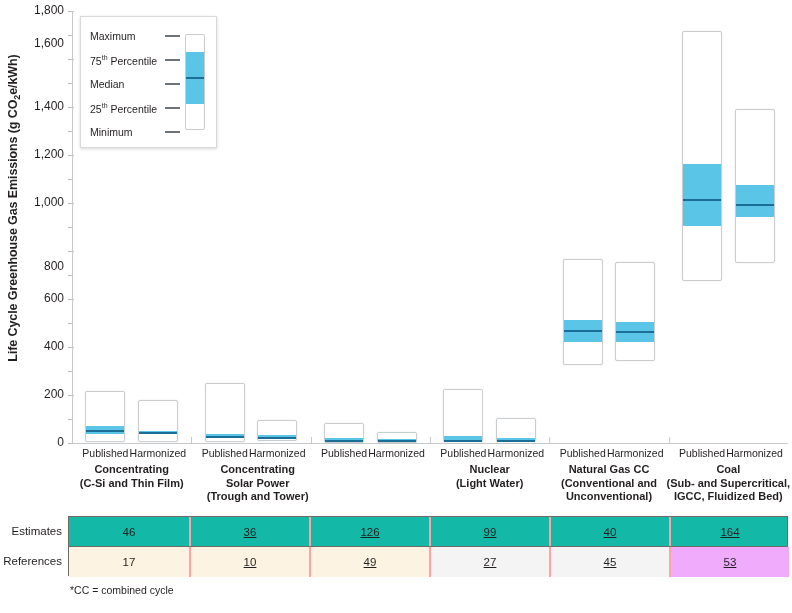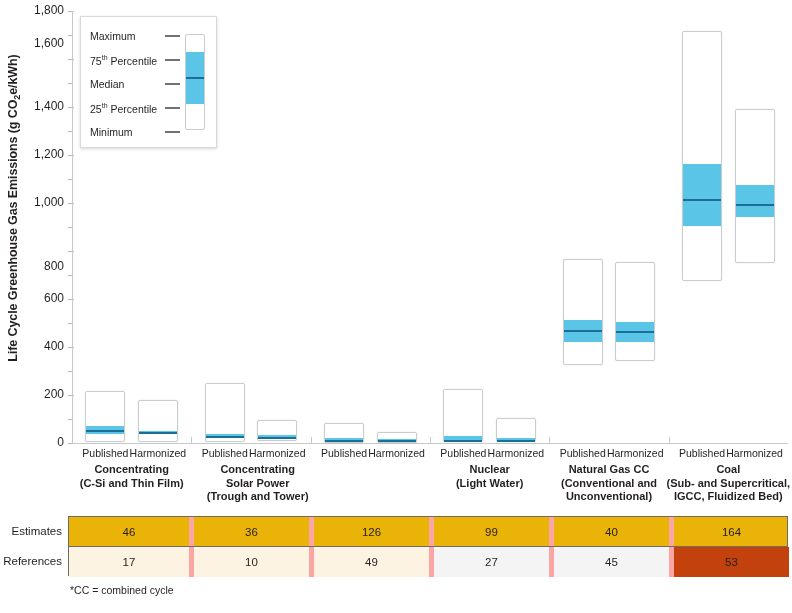--- a/index.html
+++ b/index.html
@@ -44,24 +44,24 @@
 
   
   #xlabels{position:absolute;left:0;top:447px;width:792px;height:65px;}
   .ph-lab{position:absolute;font-size:10.5px;text-align:center;color:#231f20;white-space:nowrap;}
   .grp-lab{position:absolute;font-size:11px;font-weight:700;text-align:center;color:#231f20;line-height:13.5px;}
 
   
   #table{position:absolute;left:68px;top:516px;width:720px;height:60px;
      border:1px solid #6f6c68;box-sizing:border-box;}
   .trow{position:absolute;left:0;width:100%;height:30px;box-sizing:border-box;}
-  .trow.r1{top:0;background:#eab308;border-bottom:1px solid #6f6c68;}
+  .trow.r1{top:0;background:#14b8a6;border-bottom:1px solid #6f6c68;}
   .tcell{position:absolute;top:0;height:100%;box-sizing:border-box;
      display:flex;align-items:center;justify-content:center;font-size:11.5px;color:#231f20;}
-  .tcell.sep{border-left:5px solid #fca5a5;}
+  .tcell.sep{border-left:2px solid #fca5a5;text-decoration:underline;}
   .rowhead{position:absolute;right:726px;width:120px;text-align:right;font-size:11.5px;color:#231f20;
      height:30px;display:flex;align-items:center;justify-content:flex-end;}
   #foot{position:absolute;left:70px;top:584px;font-size:10.5px;color:#231f20;}
 </style>
 </head>
 <body>
 
 <div id="root">
 
   <div id="plot">
@@ -228,21 +228,21 @@
         <div class="tcell sep" style="left: 360px; width: 120px;">99</div>
         <div class="tcell sep" style="left: 480px; width: 120px;">40</div>
         <div class="tcell sep" style="left: 600px; width: 120px;">164</div>
       </div>
     <div class="trow" style="top:30px" id="row-ref">
         <div class="tcell" style="left: 0px; width: 120px; background: rgb(253, 243, 226);">17</div>
         <div class="tcell sep" style="left: 120px; width: 120px; background: rgb(253, 243, 226);">10</div>
         <div class="tcell sep" style="left: 240px; width: 120px; background: rgb(253, 243, 226);">49</div>
         <div class="tcell sep" style="left: 360px; width: 120px; background: rgb(244, 244, 244);">27</div>
         <div class="tcell sep" style="left: 480px; width: 120px; background: rgb(244, 244, 244);">45</div>
-        <div class="tcell sep" style="left: 600px; width: 120px; background: #c2410c;">53</div>
+        <div class="tcell sep" style="left: 600px; width: 120px; background: #f0abfc;">53</div>
       </div>
   </div>
   <div id="rowheads">
       <div class="rowhead" style="position: absolute; left: 0px; top: 516px; width: 62px;">Estimates</div>
       <div class="rowhead" style="position: absolute; left: 0px; top: 546px; width: 62px;">References</div>
     </div>
 
   <div id="foot">*CC = combined cycle</div>
 </div>
 

